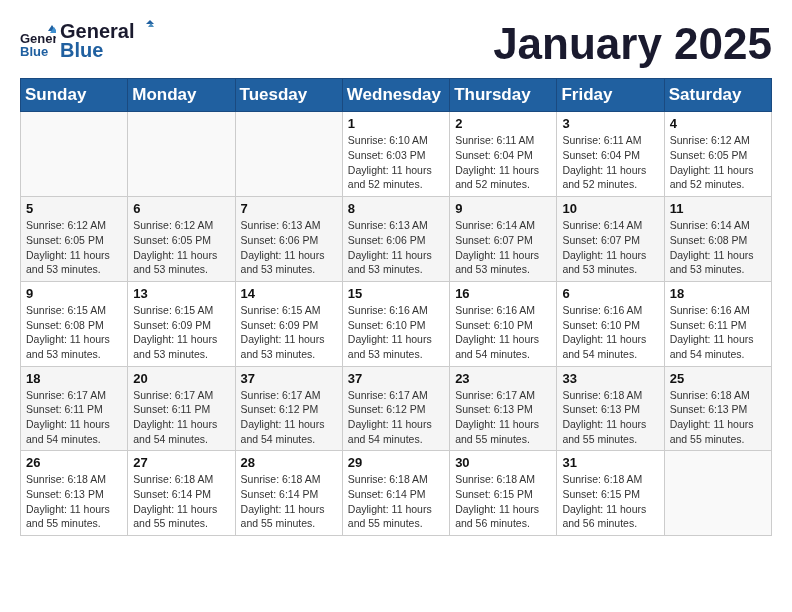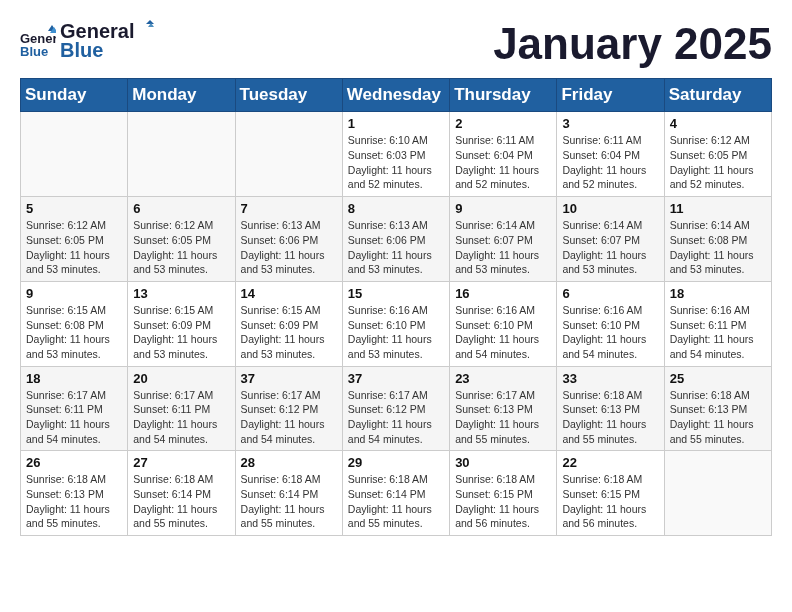--- a/index.html
+++ b/index.html
@@ -336,21 +336,21 @@
 and 55 minutes.</div>
         </td>
         <td>
           <span class="day-num">30</span>
           <div class="day-info" style="white-space: pre-line;">Sunrise: 6:18 AM
 Sunset: 6:15 PM
 Daylight: 11 hours
 and 56 minutes.</div>
         </td>
         <td>
-          <span class="day-num">22</span>
+          <span class="day-num">31</span>
           <div class="day-info" style="white-space: pre-line;">Sunrise: 6:18 AM
 Sunset: 6:15 PM
 Daylight: 11 hours
 and 56 minutes.</div>
         </td>
         <td class="empty"></td>
       </tr>
     </tbody>
 </table>
 

